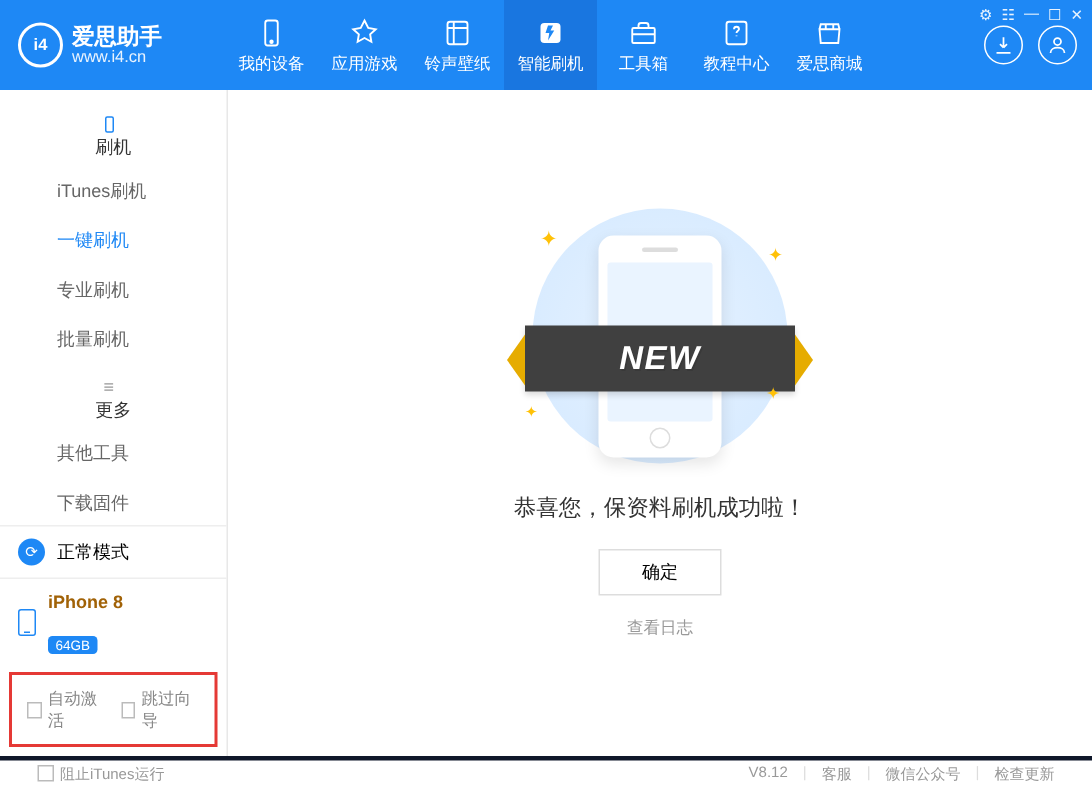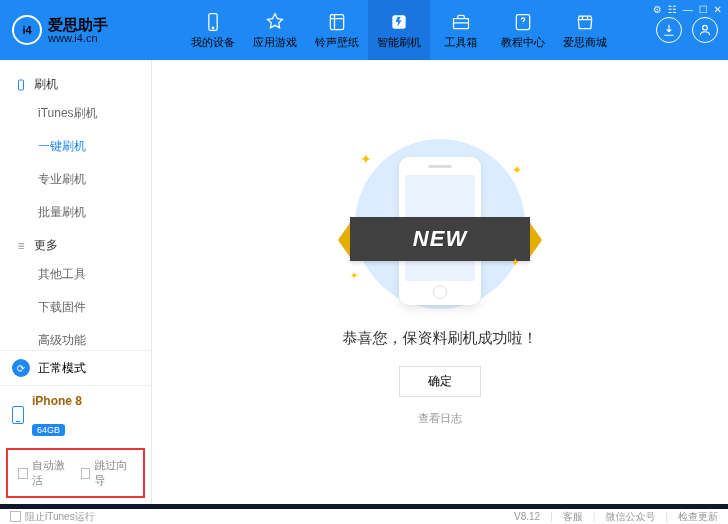--- a/index.html
+++ b/index.html
@@ -1,35 +1,35 @@
 <!DOCTYPE html>
 <html><head>
 <meta charset="utf-8">
 <style>
 * { margin: 0; padding: 0; box-sizing: border-box; font-family: "Microsoft YaHei", Arial, sans-serif; }
 body { width: 728px; height: 524px; overflow: hidden; background: #fff; }
 
-.header { height: 60px; background: #1e88f5; display: flex; align-items: center; color: #000000; gap: 32px; }
+.header { height: 60px; background: #1e88f5; display: flex; align-items: center; color: #ffffff; }
 .brand { display: flex; align-items: center; padding: 0 12px; width: 150px; }
 .brand-logo { width: 30px; height: 30px; border-radius: 50%; border: 2px solid #fff; display: flex; align-items: center; justify-content: center; font-weight: bold; font-size: 11px; margin-right: 6px; }
 .brand-text { font-size: 15px; font-weight: bold; line-height: 1; }
 .brand-url { font-size: 11px; opacity: 0.9; }
 .nav { display: flex; height: 100%; flex: 1; }
 .nav-item { width: 62px; display: flex; flex-direction: column; align-items: center; justify-content: center; font-size: 11px; cursor: pointer; }
 .nav-item.active { background: #1976e0; }
 .nav-icon { font-size: 18px; margin-bottom: 2px; height: 22px; display: flex; align-items: center; }
 .header-right { display: flex; align-items: center; padding-right: 10px; gap: 10px; }
 .win-controls { position: absolute; top: 4px; right: 6px; display: flex; gap: 6px; color: #fff; font-size: 10px; }
 .win-btn { cursor: pointer; opacity: 0.9; }
 .circ-btn { width: 26px; height: 26px; border: 1.5px solid #fff; border-radius: 50%; display: flex; align-items: center; justify-content: center; cursor: pointer; }
 
 .body { display: flex; height: 444px; }
 .sidebar { width: 152px; border-right: 1px solid #e8e8e8; display: flex; flex-direction: column; }
 .side-scroll { flex: 1; overflow: hidden; padding-top: 8px; }
-.side-group { padding: 8px 14px 4px; font-size: 12px; color: #333; display: flex; align-items: center; }
+.side-group { padding: 8px 14px 4px; font-size: 12px; color: #333; display: flex; align-items: center; flex-direction: column; }
 .side-group-icon { width: 14px; height: 14px; margin-right: 6px; display: inline-flex; align-items: center; justify-content: center; color: #1e88f5; font-size: 12px; }
 .side-item { padding: 8px 14px 8px 38px; font-size: 12px; color: #666; cursor: pointer; }
 .side-item.active { color: #1e88f5; }
 .side-bottom { border-top: 1px solid #eee; }
 .mode-row, .device-row { padding: 8px 12px; display: flex; align-items: center; font-size: 12px; }
 .mode-row { border-bottom: 1px solid #eee; }
 .mode-icon { width: 18px; height: 18px; border-radius: 50%; background: #1e88f5; color: #fff; display: flex; align-items: center; justify-content: center; font-size: 10px; margin-right: 8px; }
 .device-icon { width: 12px; height: 18px; border: 1.5px solid #1e88f5; border-radius: 2px; margin-right: 8px; position: relative; }
 .device-icon::after { content: ""; position: absolute; bottom: 1px; left: 50%; transform: translateX(-50%); width: 4px; height: 1.5px; background: #1e88f5; }
 .badge { background: #1e88f5; color: #fff; font-size: 9px; padding: 1px 5px; border-radius: 3px; margin-top: 16px; display: inline-block; }
@@ -52,21 +52,21 @@
 .star { position: absolute; color: #ffc107; }
 .s1 { top: 12px; left: 30px; font-size: 14px; }
 .s2 { top: 24px; right: 28px; font-size: 12px; }
 .s3 { bottom: 28px; left: 20px; font-size: 10px; }
 .s4 { bottom: 40px; right: 30px; font-size: 11px; }
 
 .msg { font-size: 15px; color: #333; margin-bottom: 18px; }
 .ok-btn { border: 1px solid #ddd; background: #fff; padding: 6px 28px; font-size: 12px; cursor: pointer; margin-bottom: 14px; }
 .log-link { font-size: 11px; color: #999; cursor: pointer; }
 
-.footer { height: 20px; border-top: 5px solid #0f172a; display: flex; align-items: center; padding: 0 10px; font-size: 10px; color: #999; }
+.footer { height: 20px; border-top: 3px solid #0f172a; display: flex; align-items: center; padding: 0 25px; font-size: 10px; color: #999; }
 .footer-left { display: flex; align-items: center; gap: 4px; }
 .footer-right { margin-left: auto; display: flex; gap: 10px; align-items: center; }
 .sep { color: #ddd; }
 </style>
 </head>
 <body>
 
 <div class="win-controls">
   <span class="win-btn">⚙</span>
   <span class="win-btn">☷</span>

